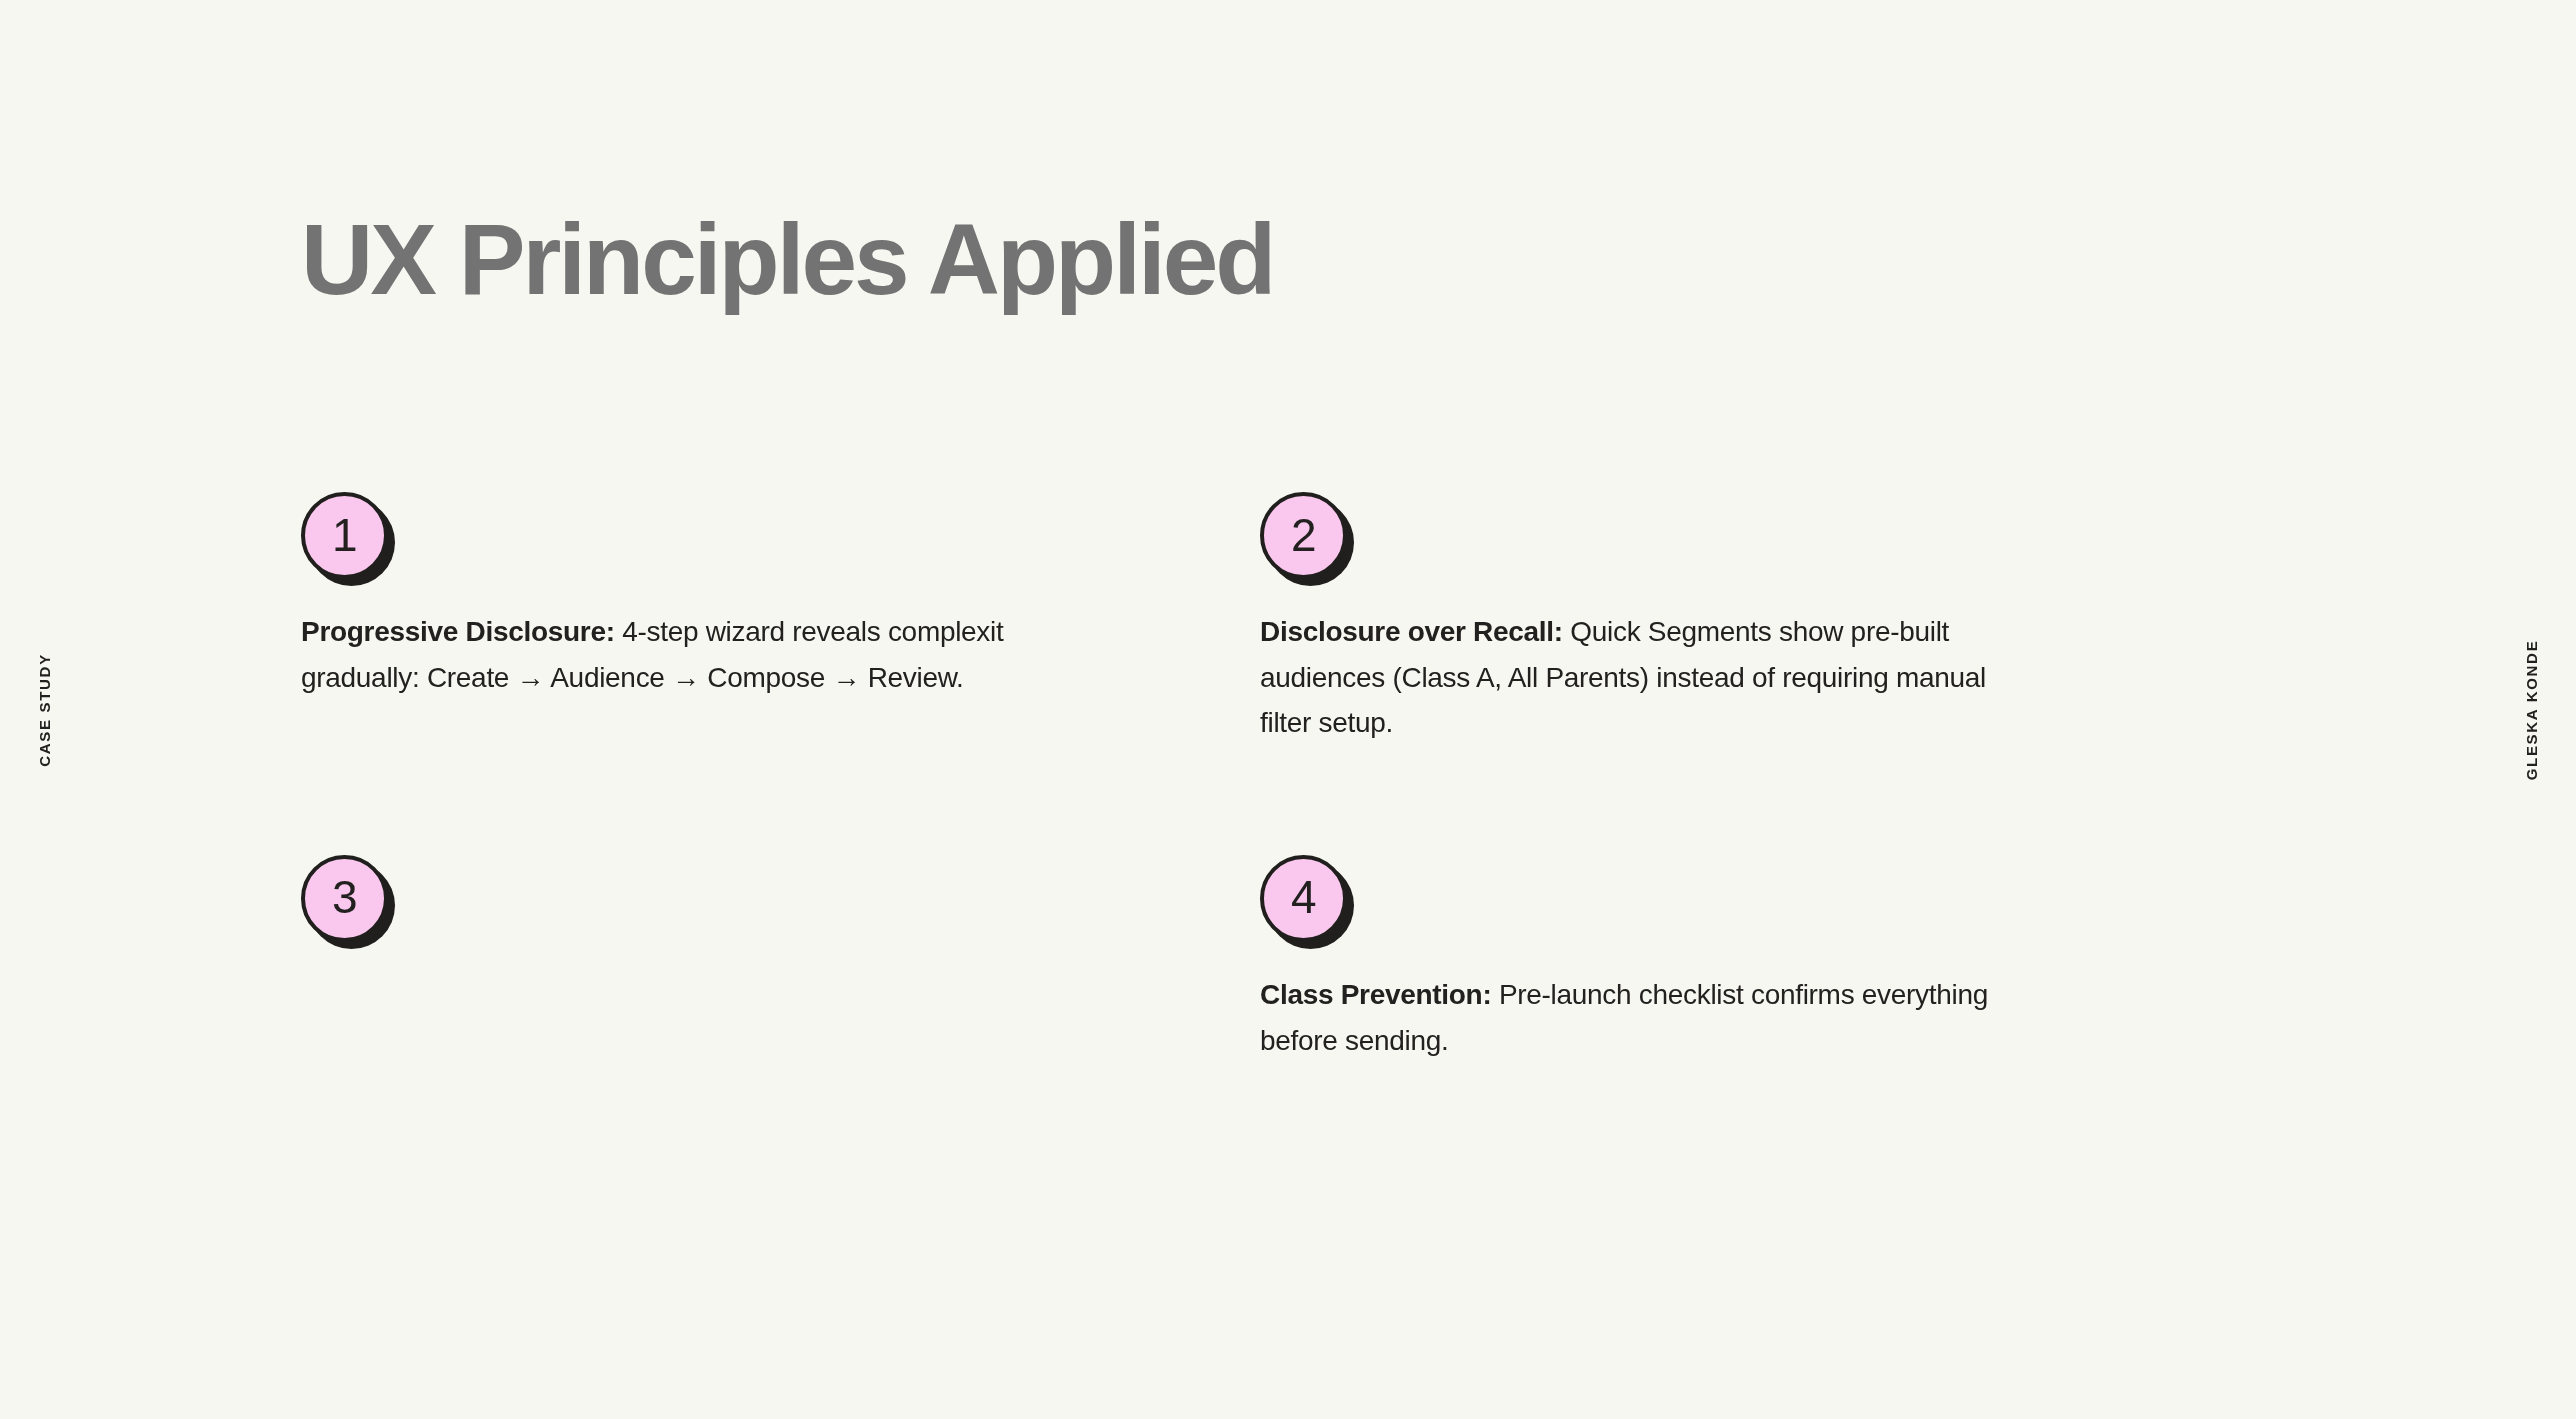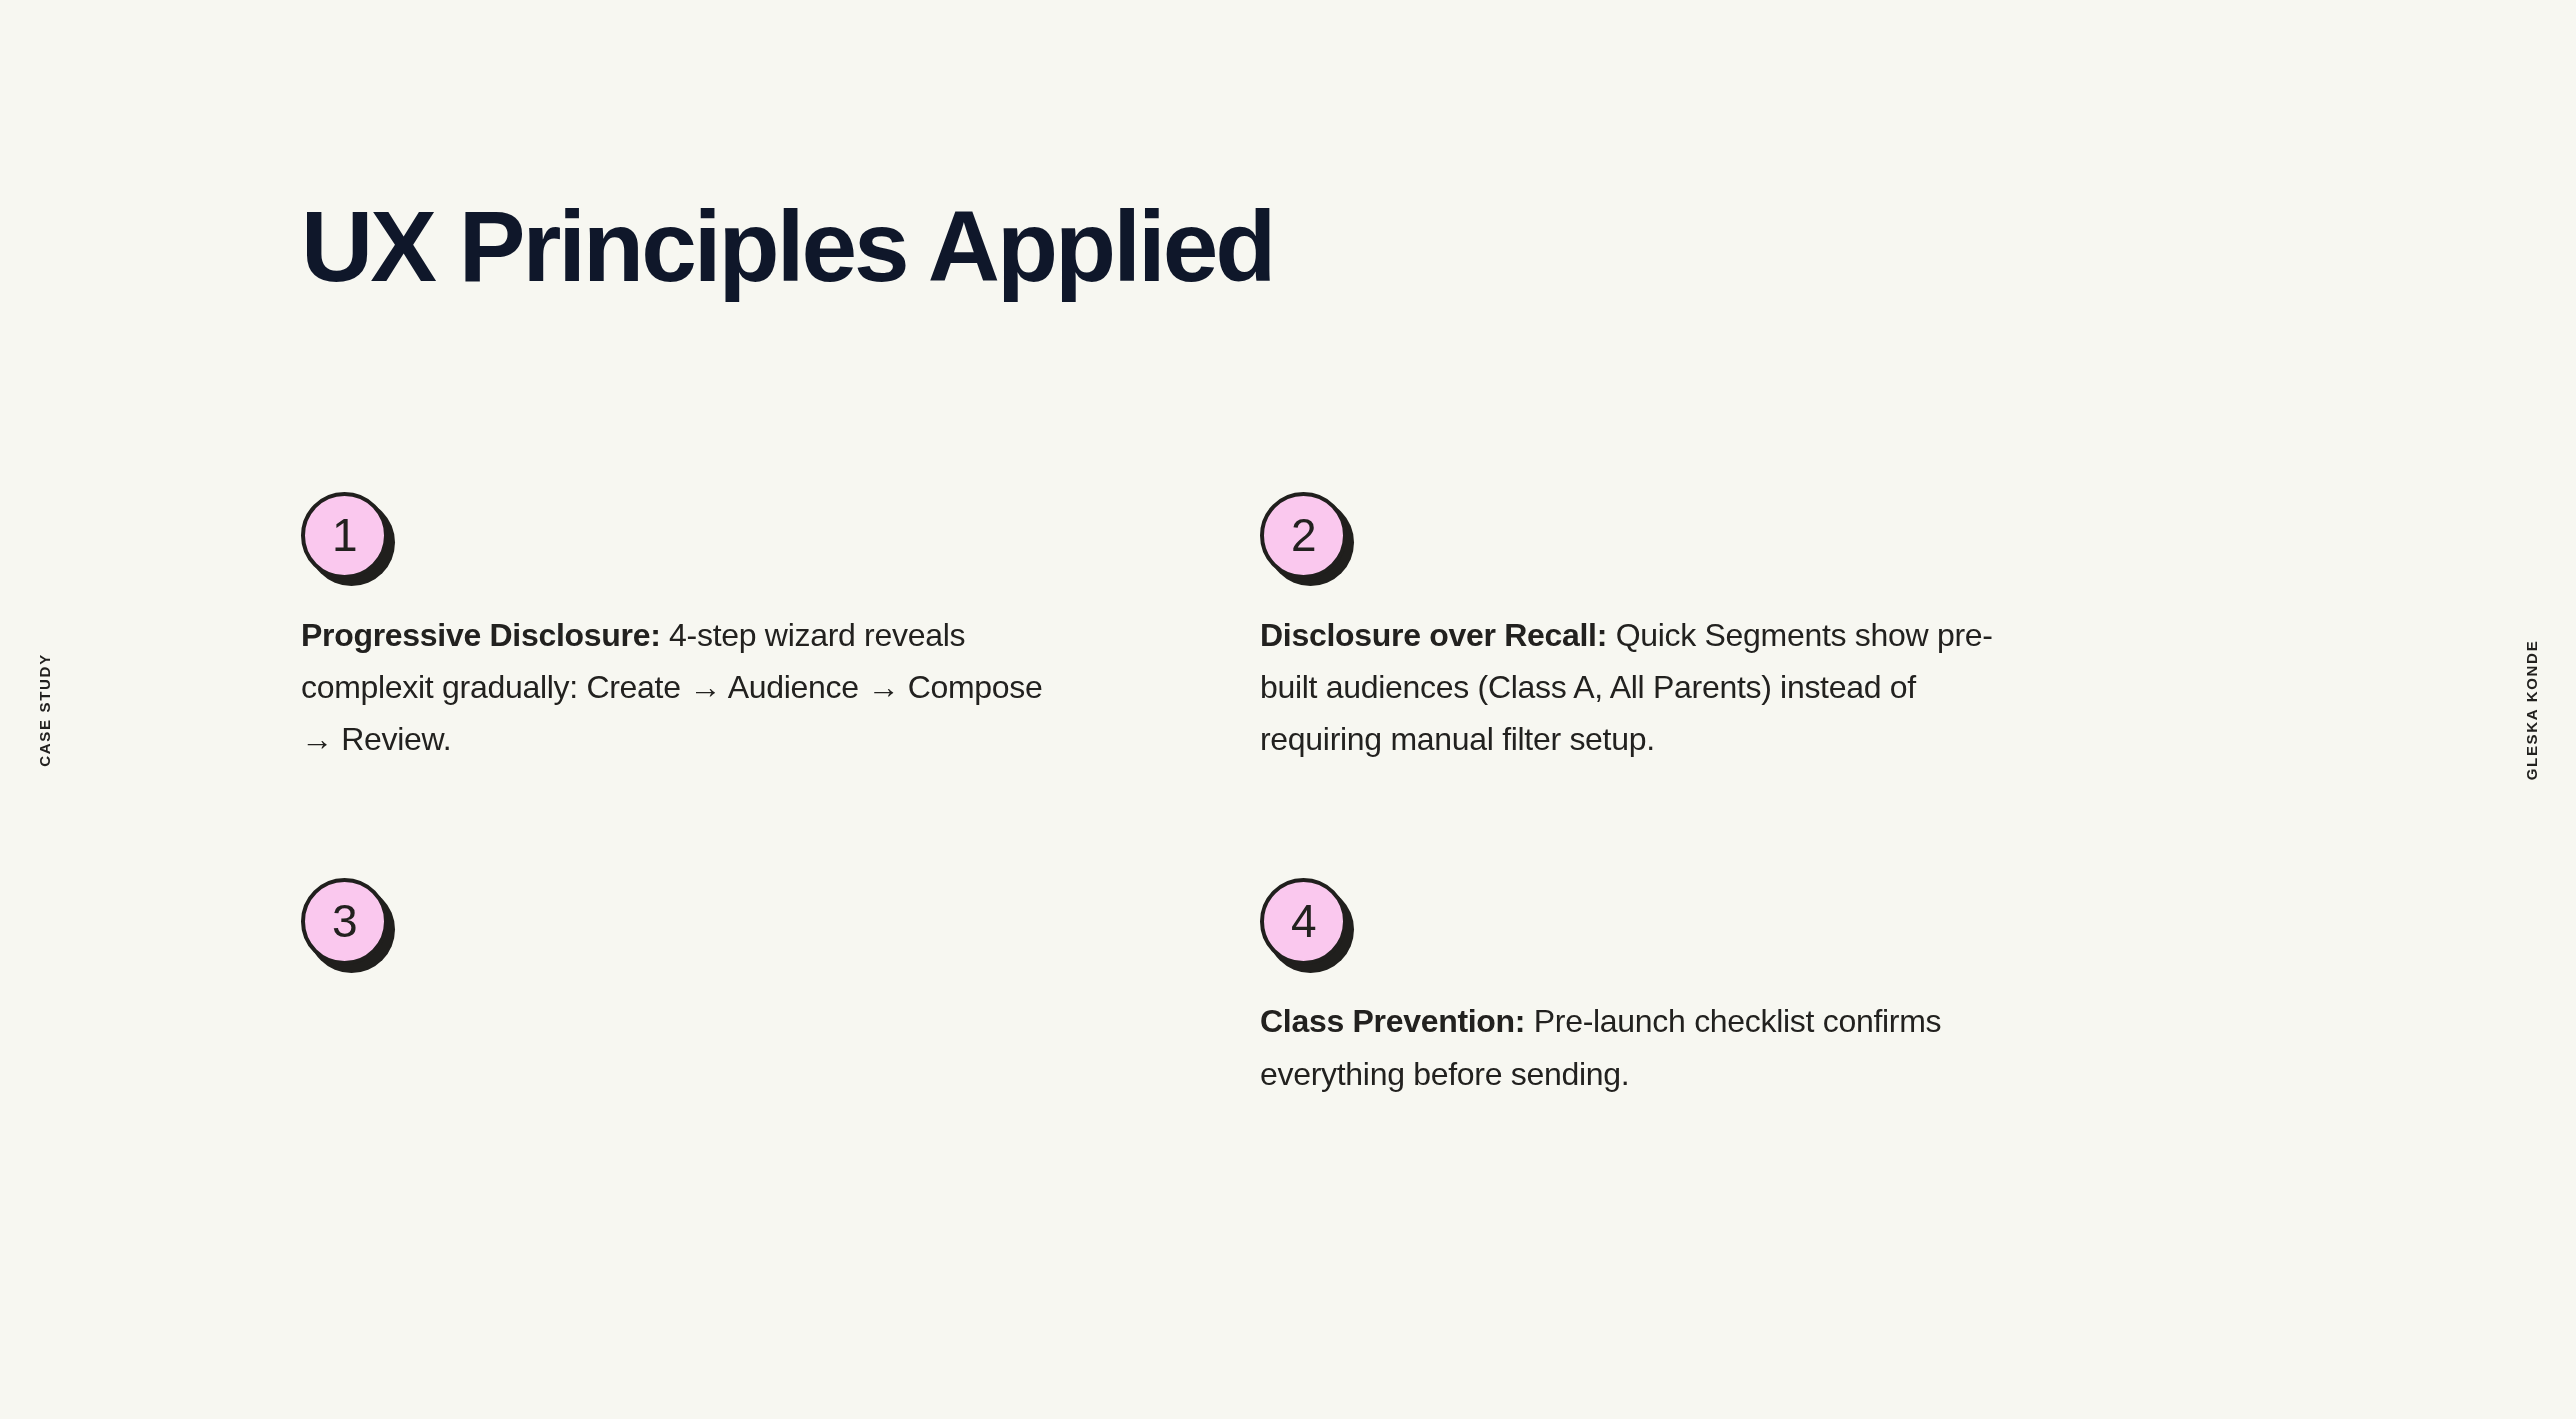--- a/index.html
+++ b/index.html
@@ -48,26 +48,26 @@
   .side-label.right {
     right: 37px;
     top: 50%;
     transform: translateY(-50%) rotate(180deg);
   }
 
   
   .page-title {
     position: absolute;
     left: 301px;
-    top: 126px;
+    top: 139px;
     font-size: 100px;
     font-weight: 700;
     letter-spacing: -3px;
     line-height: 1.06;
-    color: #0f172a;
+    color: #737373;
     white-space: nowrap;
   }
 
   
   .grid {
     position: absolute;
     left: 301px;
     top: 492px;
     width: 1925px;
     display: grid;
@@ -118,21 +118,21 @@
     font-size: 46px;
     font-weight: 400;
     line-height: 1;
     color: #22211F;
     letter-spacing: -0.7px;
     transform: translateY(-1.3px);
   }
 
   
   .item-text {
-    font-size: 32px;
+    font-size: 28px;
     line-height: 1.63;
     letter-spacing: -0.3px;
     color: #22211F;
     font-weight: 400;
     max-width: 772px;
     margin-top: 28px;
   }
 
   .item-text .lead {
     font-weight: 700;

